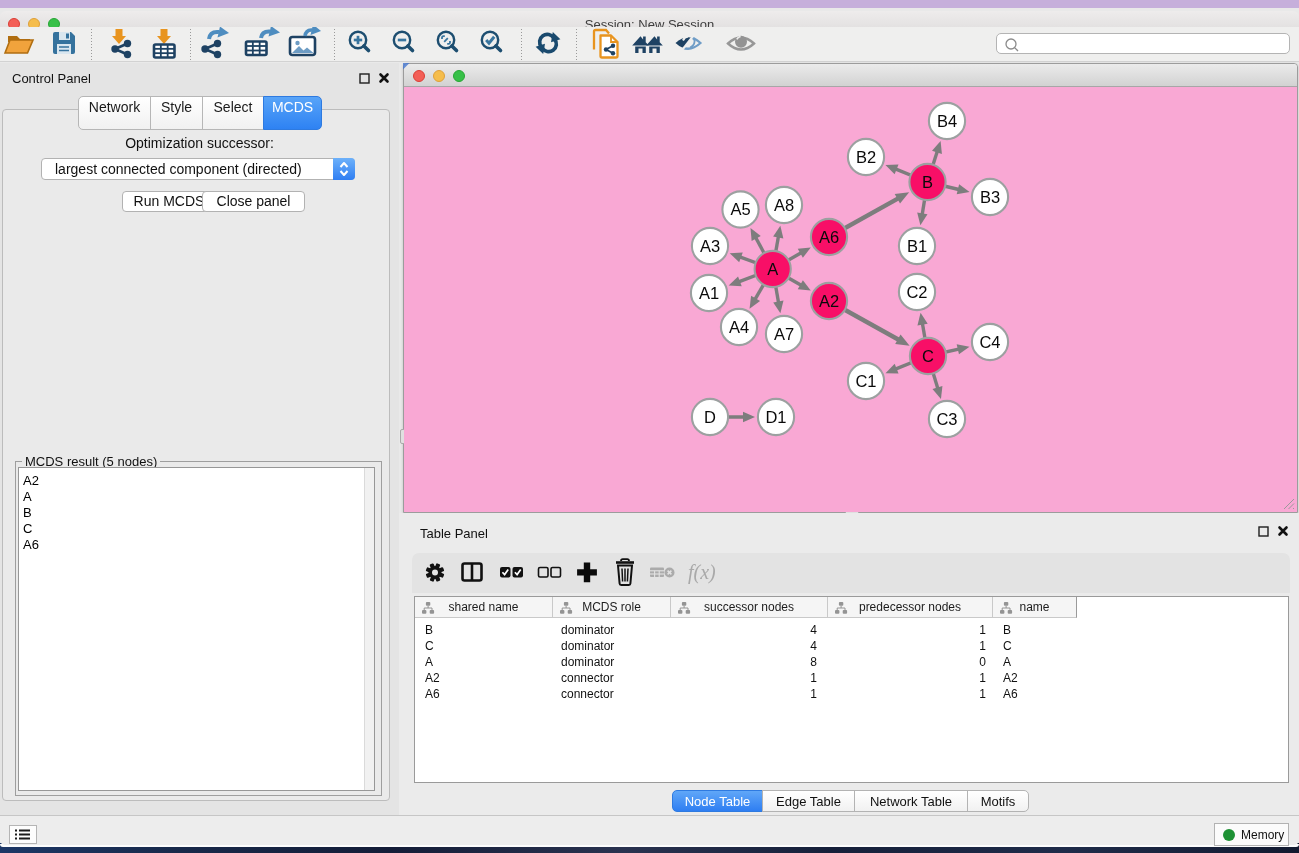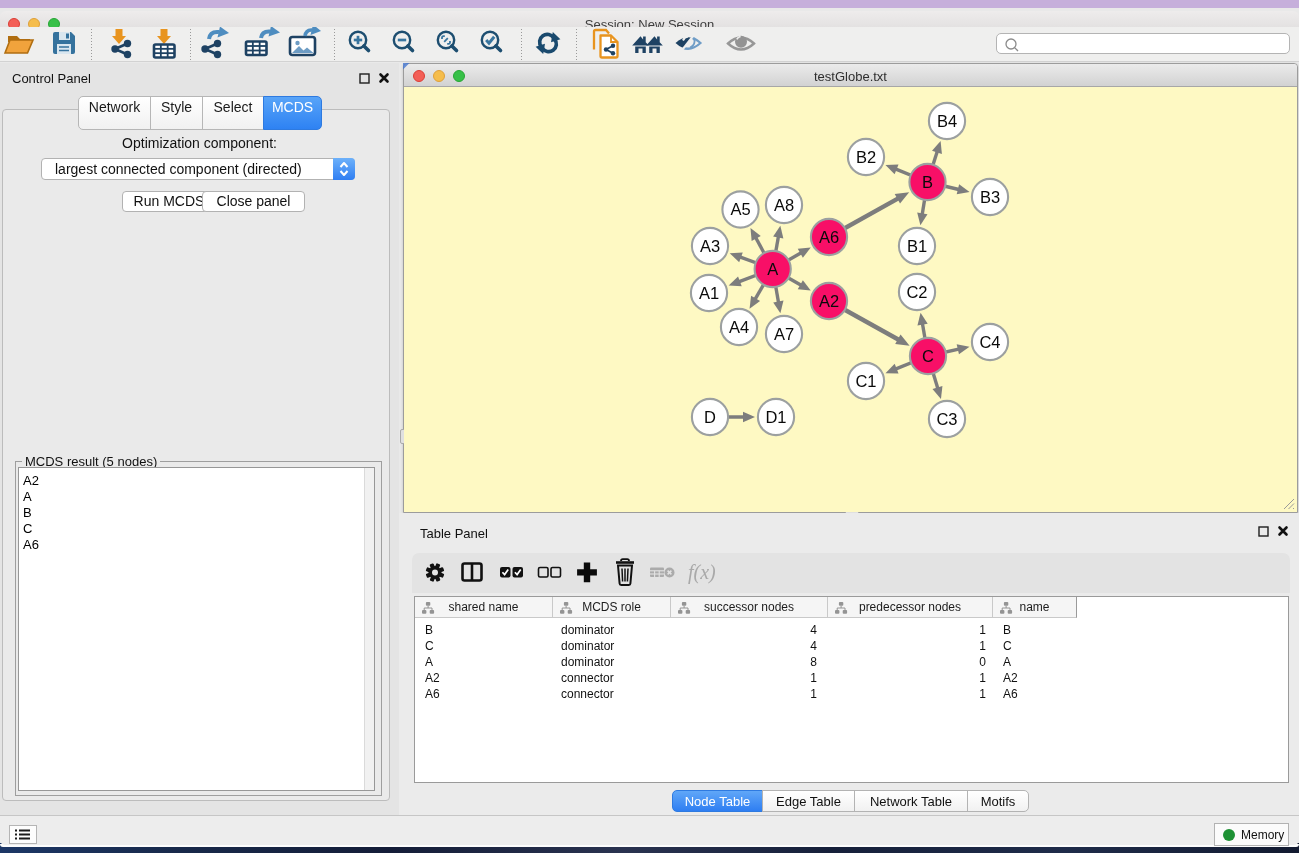--- a/index.html
+++ b/index.html
@@ -49,21 +49,21 @@
   #listitems { position:absolute; left:4px; top:5px; font-size:13px; color:#000; line-height:16px; }
   
   #netwin { left:403px; top:63px; width:895px; height:450px; border:1px solid #9c9c9c; border-radius:4px 4px 0 0;
     background:#fff; box-shadow:0 1px 3px rgba(0,0,0,0.18); }
   #nwTitle { position:absolute; left:0; top:0; width:100%; height:23px; border-radius:4px 4px 0 0;
     background:linear-gradient(#ebebeb,#d2d2d2); border-bottom:1px solid #a7a7a7; }
   #nwTitle .t1 { left:9px; top:5.5px; background:#f35f57; border:0.5px solid #db3e36; }
   #nwTitle .t2 { left:29px; top:5.5px; background:#f5bd4c; border:0.5px solid #dfa03a; }
   #nwTitle .t3 { left:49px; top:5.5px; background:#37c048; border:0.5px solid #27a635; }
   #nwText { position:absolute; left:0; top:5px; width:100%; text-align:center; font-size:13px; color:#2e2e2e; }
-  #canvas { position:absolute; left:0; top:23px; width:893px; height:425px; background:#fef9c3; }
+  #canvas { position:absolute; left:0; top:23px; width:893px; height:425px; background:#f9a8d4; }
   
   #tpanel { left:399px; top:513px; width:900px; height:315px; background:#ebebeb; }
   #tpTitle { left:21px; top:13px; font-size:13px; color:#111; }
   #tpToolbar { position:absolute; left:13px; top:40px; width:878px; height:40px; background:#e3e3e3; border-radius:7px 7px 0 0; }
   #tbl { position:absolute; left:15px; top:83px; width:875px; height:187px; background:#fff; border:1px solid #9a9a9a; }
   .hcell { position:absolute; top:0; height:21px; background:#f5f5f5; border-right:1px solid #c9c9c9;
     border-bottom:1px solid #c9c9c9; font-size:12px; color:#1c1c1c; text-align:center; line-height:21px; }
   .trow { position:absolute; font-size:12px; color:#111; height:16px; line-height:16px; }
   .num { position:absolute; text-align:right; }
   #btabs { position:absolute; left:273px; top:277px; height:22px; font-size:13px; }
@@ -202,21 +202,21 @@
     <rect x="5" y="2" width="9" height="9" fill="none" stroke="#1f1f1f" stroke-width="1.4"></rect>
     <path d="M25.5,2.5 L32.5,9.5 M32.5,2.5 L25.5,9.5" stroke="#111" stroke-width="2.6" stroke-linecap="round"></path>
   </svg>
   <div id="tabPanel"></div>
   <div id="cpTabs">
     <div class="tab" style="left:0;width:73px;border-radius:5px 0 0 5px;">Network</div>
     <div class="tab" style="left:72px;width:53px;">Style</div>
     <div class="tab" style="left:124px;width:62px;">Select</div>
     <div class="tab" style="left:185px;width:59px;border-radius:0 5px 5px 0;background:linear-gradient(#58a4f8,#2e82f3);color:#fff;border-color:#2e7ae0;">MCDS</div>
   </div>
-  <div class="abs" id="optLabel">Optimization component:</div>
+  <div class="abs" id="optLabel">Optimization successor:</div>
   <div class="abs" id="dropdown">largest connected component (directed)
     <div id="ddBtn">
       <svg width="22" height="22">
         <path d="M7.5,9 L11,5 L14.5,9" fill="none" stroke="#fff" stroke-width="2" stroke-linejoin="round"></path>
         <path d="M7.5,13 L11,17 L14.5,13" fill="none" stroke="#fff" stroke-width="2" stroke-linejoin="round"></path>
       </svg>
     </div>
   </div>
   <div class="btn" style="left:94px;width:94px;margin-left:28px;">Run MCDS</div>
   <div class="btn" style="left:202px;width:103px;">Close panel</div>
@@ -230,21 +230,20 @@
 </div>
 
 <div class="abs" id="netwin">
   <svg width="8" height="8" style="position:absolute;left:-1px;top:-1px;z-index:3">
       <path d="M0,0 L6.5,0 L0,6.5 Z" fill="#4677d0" opacity="0.8"></path>
     </svg>
   <div id="nwTitle">
     <div class="tl t1"></div>
       <div class="tl t2"></div>
       <div class="tl t3"></div>
-    <div id="nwText">testGlobe.txt</div>
   </div>
   <div style="position:absolute;left:-4px;top:365px;width:7px;height:15px;background:#e0e0e0;border:1px solid #aaa;border-radius:2px;"></div>
   <div style="position:absolute;left:441px;bottom:-4px;width:14px;height:7px;background:#e0e0e0;border:1px solid #aaa;border-radius:2px;"></div>
   <div id="canvas">
     <svg id="graph" width="893" height="425">
         <line x1="368.7" y1="182" x2="351.2544436974535" y2="149.7636459626858" stroke="#7d7d7d" stroke-width="3.4"></line>
         <path d="M346.494945730533,140.96892145859363 L356.77960003296556,149.04765192070562 L347.6330865487096,153.9975298063029 Z" fill="#7d7d7d"></path>
         <line x1="368.7" y1="182" x2="374.6099335462165" y2="148.52781000372937" stroke="#7d7d7d" stroke-width="3.4"></line>
         <path d="M376.3486646603402,138.68012935736505 L379.3829812595012,151.40148631234655 L369.1413933872823,149.5932059536579 Z" fill="#7d7d7d"></path>
         <line x1="368.7" y1="182" x2="335.1036652386185" y2="169.6759856537197" stroke="#7d7d7d" stroke-width="3.4"></line>

